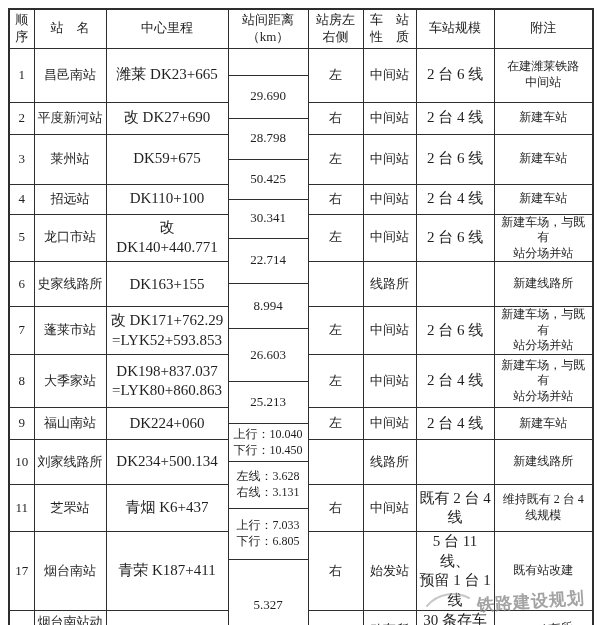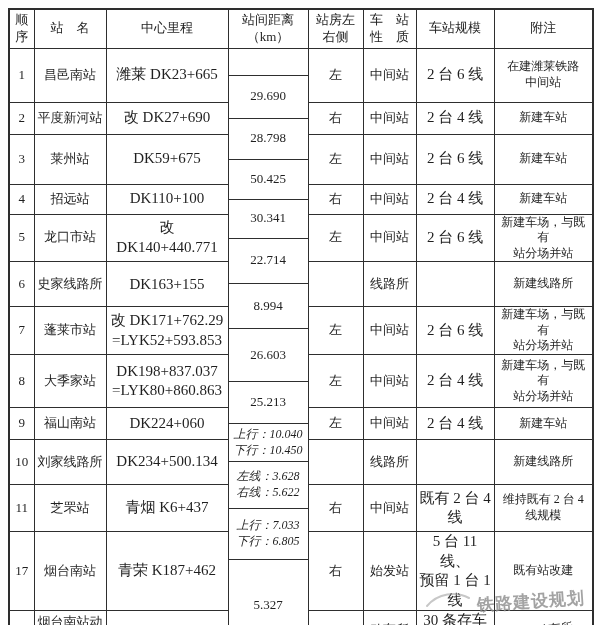--- a/index.html
+++ b/index.html
@@ -21,21 +21,21 @@
     text-align:center;vertical-align:middle;
     font-size:13px;font-weight:400;
     line-height:1.3;
     white-space:pre-line;
     overflow:hidden;
   }
   .station-table thead tr{height:39px;}
   td.c3{font-size:15px;}
   td.c7{font-size:15px;}
   td.c8{font-size:12px;}
-  td.c4.small{font-size:12px;font-style:italic;}
+  td.c4.small{font-size:12px;}
   .tilt{display:inline-block;transform:rotate(-6deg);}
   .watermark{
     position:absolute;left:461px;top:590px;width:140px;
     font-size:17px;letter-spacing:1px;font-weight:bold;
     color:rgba(140,140,140,0.8);
     transform:rotate(-4deg);
     text-align:center;
     pointer-events:none;
   }
   .swoosh{position:absolute;left:424px;top:588px;opacity:.55;pointer-events:none;}
@@ -202,21 +202,21 @@
         <td rowspan="2" class="c1">10</td>
         <td rowspan="2" class="c2">刘家线路所</td>
         <td rowspan="2" class="c3">DK234+500.134</td>
         <td rowspan="2" class="c5"></td>
         <td rowspan="2" class="c6">线路所</td>
         <td rowspan="2" class="c7"></td>
         <td rowspan="2" class="c8">新建线路所</td>
       </tr>
       <tr style="height:23px">
         <td rowspan="2" class="c4 small">左线：3.628
-右线：5.622</td>
+右线：3.131</td>
       </tr>
 
       <tr style="height:24px">
         <td rowspan="2" class="c1">11</td>
         <td rowspan="2" class="c2">芝罘站</td>
         <td rowspan="2" class="c3">青烟 K6+437</td>
         <td rowspan="2" class="c5">右</td>
         <td rowspan="2" class="c6">中间站</td>
         <td rowspan="2" class="c7">既有 2 台 4
 线</td>
@@ -224,21 +224,21 @@
 线规模</td>
       </tr>
       <tr style="height:23px">
         <td rowspan="2" class="c4 small">上行：7.033
 下行：6.805</td>
       </tr>
 
       <tr style="height:28px">
         <td rowspan="2" class="c1">17</td>
         <td rowspan="2" class="c2">烟台南站</td>
-        <td rowspan="2" class="c3">青荣 K187+462</td>
+        <td rowspan="2" class="c3">青荣 K187+411</td>
         <td rowspan="2" class="c5">右</td>
         <td rowspan="2" class="c6">始发站</td>
         <td rowspan="2" class="c7">5 台 11 线、
 预留 1 台 1
 线</td>
         <td rowspan="2" class="c8">既有站改建</td>
       </tr>
       <tr style="height:28px">
         <td rowspan="3" class="c4">5.327</td>
       </tr>

